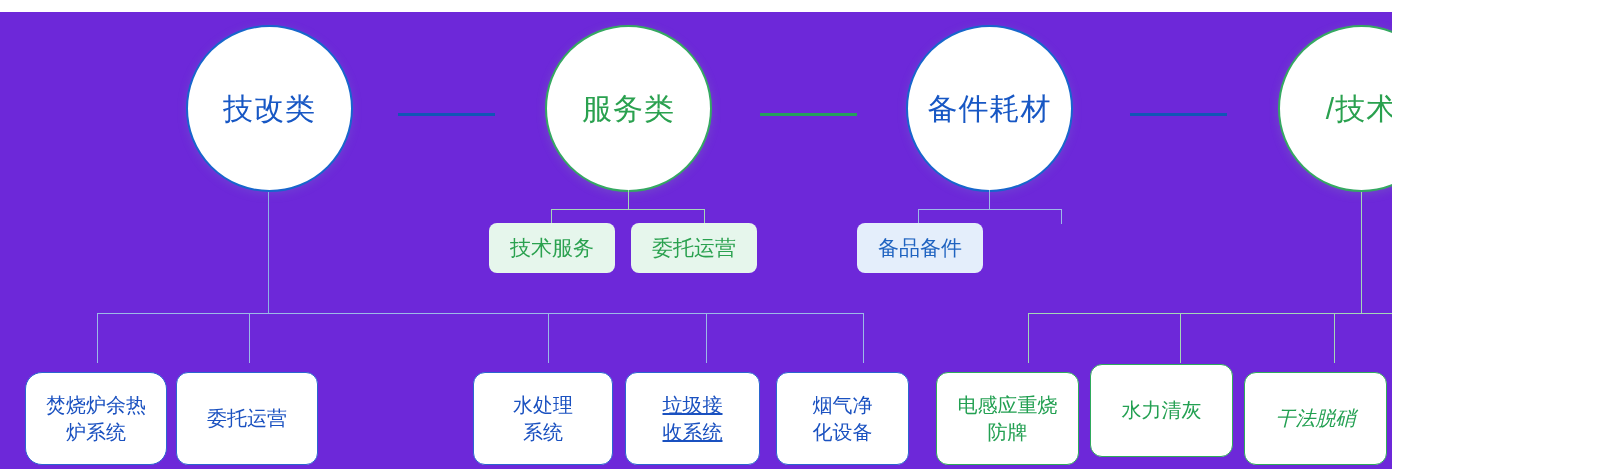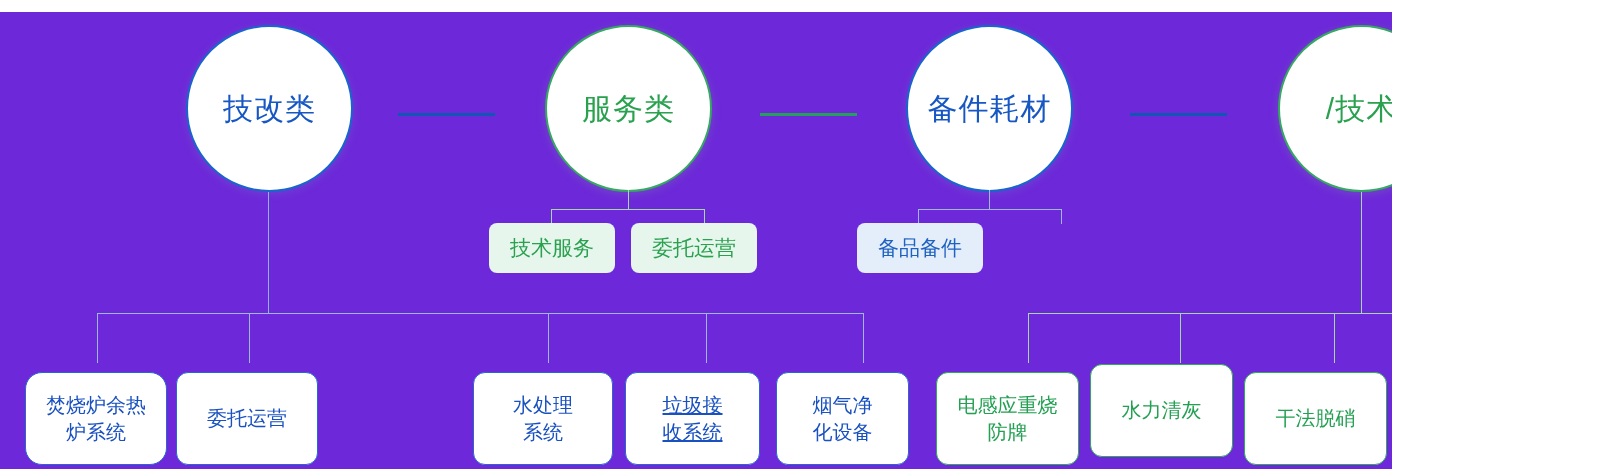--- a/index.html
+++ b/index.html
@@ -208,20 +208,20 @@
       <span style="display:block">防牌</span>
     </div>
   </div>
 
   <div class="leafbox green" style="left:1090px; top:352px; width:143px;">
     <div>
       <span style="display:block">水力清灰</span>
     </div>
   </div>
 
-  <div class="leafbox green" style="left:1244px; top:360px; width:143px;">
+  <div class="leafbox green" style="left:1244px; top:360px; width:143px;font-style:italic;">
     <div>
       <span style="display:block">干法脱硝</span>
     </div>
   </div>
 
 
 </div>
 
 </body></html>

